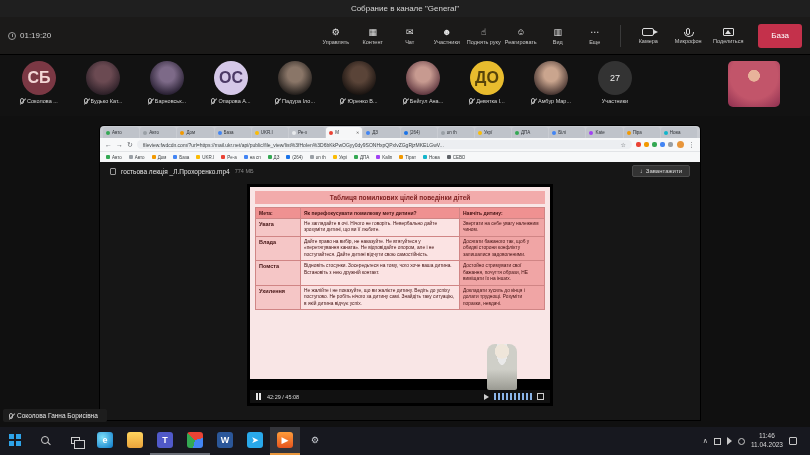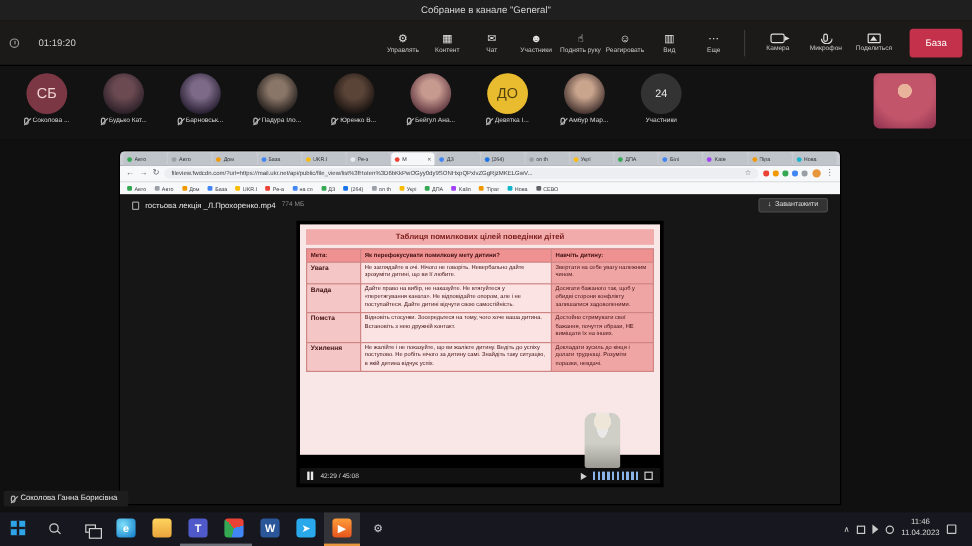--- a/index.html
+++ b/index.html
@@ -8,21 +8,21 @@
     position:relative; width:810px; height:455px; overflow:hidden;
     background:#141414; font-family:"Liberation Sans","DejaVu Sans",sans-serif;
     -webkit-font-smoothing:antialiased;
   }
   
   .titlebar { position:absolute; top:0; left:0; right:0; height:17px; background:#1f1f1f;
     display:flex; align-items:center; justify-content:center; color:#d6d6d6; font-size:8px; }
   
   .toolbar { position:absolute; top:17px; left:0; right:0; height:38px; background:#1b1a19;
     display:flex; align-items:center; padding:0 8px; border-bottom:1px solid #000; }
-  .timer { display:flex; align-items:center; gap:16px; color:#cfcfcf; font-size:8px; }
+  .timer { display:flex; align-items:center; gap:4px; color:#cfcfcf; font-size:8px; }
   .clock-ic { width:8px; height:8px; border:1px solid #9a9a9a; border-radius:50%; position:relative; }
   .clock-ic::after { content:""; position:absolute; left:3px; top:1px; width:1px; height:3px; background:#9a9a9a; }
   .tb-buttons { display:flex; margin-left:auto; }
   .tb-btn { width:37px; display:flex; flex-direction:column; align-items:center; gap:1px; color:#c8c8c8; cursor:pointer; }
   .tb-ic { font-size:9px; line-height:11px; height:11px; color:#e4e4e4; }
   .tb-lb { font-size:5.5px; white-space:nowrap; }
   .tb-sep { width:1px; height:22px; background:#3a3a3a; margin:0 7px; }
   .dev-btn { width:40px; display:flex; flex-direction:column; align-items:center; gap:2px; color:#c8c8c8; cursor:pointer; }
   .dev-lb { font-size:5.5px; white-space:nowrap; }
   .cam-ic { width:12px; height:8px; border:1px solid #ddd; border-radius:2px; position:relative; }
@@ -36,21 +36,21 @@
   .shr-ic::after { content:""; width:0; height:0; border-bottom:4px solid #ddd;
     border-left:3px solid transparent; border-right:3px solid transparent; }
   .leave { margin-left:10px; background:#c4314b; color:#fff; border:none; border-radius:3px;
     height:24px; padding:0 13px; font-size:8px; cursor:pointer; font-family:inherit; }
   
   .strip { position:absolute; top:55px; left:0; right:0; height:61px; background:#121212;
     display:flex; align-items:flex-start; gap:6px; padding:6px 0 0 10px; }
   .tiles { display:flex; gap:6px; }
   .ptile { width:58px; display:flex; flex-direction:column; align-items:center; gap:3px; cursor:pointer; }
   .avatar { width:34px; height:34px; border-radius:50%; display:flex; align-items:center;
-    justify-content:center; font-size:12px; font-weight:normal; }
+    justify-content:center; font-size:16px; font-weight:bold; }
   .pname { display:flex; align-items:center; gap:3px; max-width:56px; color:#dadada; font-size:5.5px; }
   .pname span.txt { white-space:nowrap; overflow:hidden; text-overflow:clip; }
   .micoff { flex:none; width:4px; height:6px; border:1px solid #b8b8b8; border-radius:2px; position:relative; }
   .micoff::after { content:""; position:absolute; left:-2px; top:2px; width:8px; height:1px;
     background:#b8b8b8; transform:rotate(-45deg); }
   .count-circle { width:34px; height:34px; border-radius:50%; background:#333; color:#eee;
     display:flex; align-items:center; justify-content:center; font-size:9px; }
   .selfview { position:absolute; right:30px; top:6px; width:52px; height:46px; border-radius:5px;
     background:radial-gradient(circle at 50% 32%, #e8b39a 0 14%, #c2556a 15% 58%, #8c2f4f 100%); cursor:pointer; }
   
@@ -232,20 +232,27 @@
         </div>
 
         <div class="ptile">
           <div class="avatar" style="background: radial-gradient(circle at 50% 40%, rgb(125, 106, 136) 0px, rgb(125, 106, 136) 28%, rgb(36, 28, 46) 78%); color: rgb(255, 255, 255);"></div>
           <div class="pname">
             <span class="micoff"></span>
             <span class="txt">Барновськ...</span>
           </div>
         </div>
 
+        <div class="ptile">
+          <div class="avatar" style="background: rgb(213, 200, 232); color: rgb(76, 58, 102);">ОС</div>
+          <div class="pname">
+            <span class="micoff"></span>
+            <span class="txt">Опарова А...</span>
+          </div>
+        </div>
 
         <div class="ptile">
           <div class="avatar" style="background: radial-gradient(circle at 50% 40%, rgb(138, 118, 104) 0px, rgb(138, 118, 104) 28%, rgb(30, 26, 24) 78%); color: rgb(255, 255, 255);"></div>
           <div class="pname">
             <span class="micoff"></span>
             <span class="txt">Падура Іло...</span>
           </div>
         </div>
 
         <div class="ptile">
@@ -275,21 +282,21 @@
 
         <div class="ptile">
           <div class="avatar" style="background: radial-gradient(circle at 50% 40%, rgb(202, 165, 142) 0px, rgb(202, 165, 142) 26%, rgb(58, 42, 40) 80%); color: rgb(255, 255, 255);"></div>
           <div class="pname">
             <span class="micoff"></span>
             <span class="txt">Амбур Мар...</span>
           </div>
         </div>
       </div>
     <div class="ptile">
-      <div class="count-circle">24</div>
+      <div class="count-circle">27</div>
       <div class="pname">
         <span class="txt">Участники</span>
       </div>
     </div>
     <div class="selfview"></div>
   </div>
 
   <div class="stage">
     <div class="browser">
 

